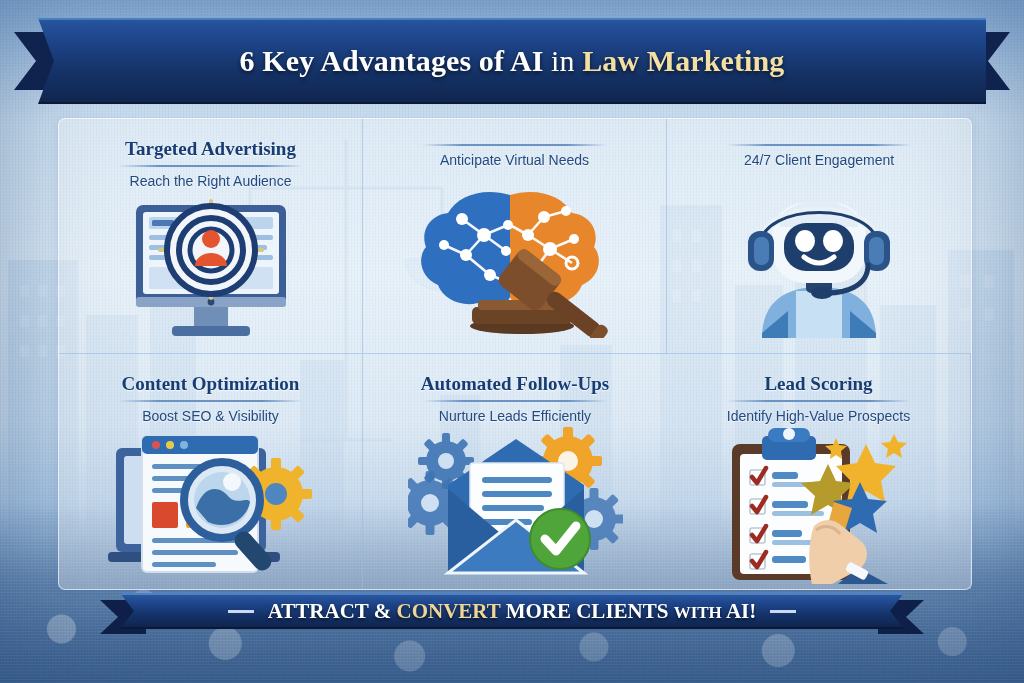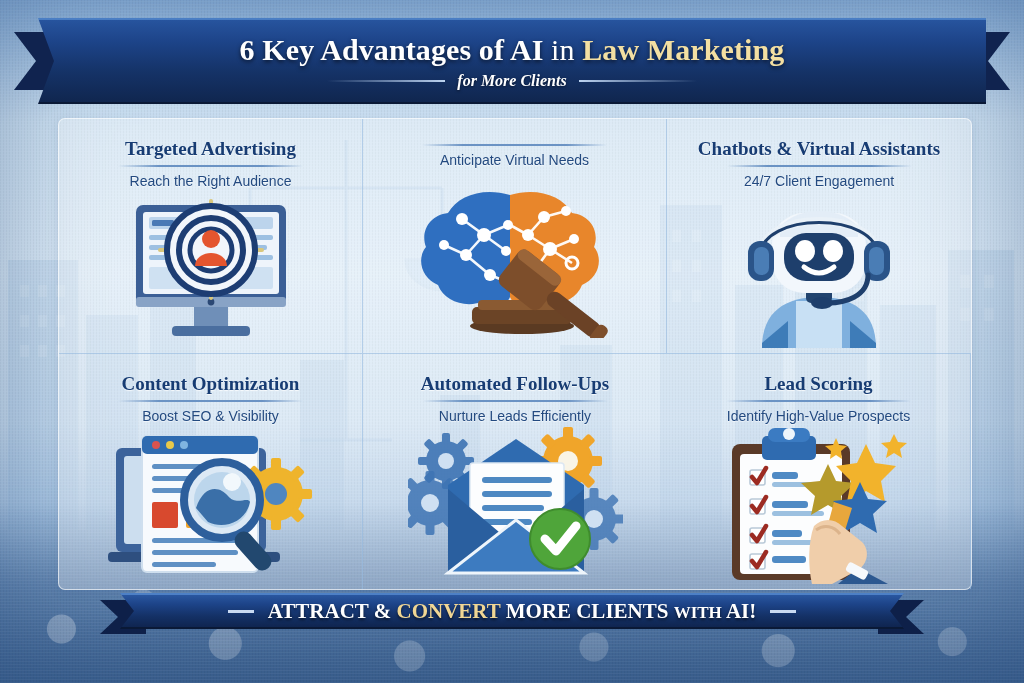--- a/index.html
+++ b/index.html
@@ -203,25 +203,20 @@
   <div class="bg-vig"></div>
 </div>
 
 <div class="banner-wrap">
   <div class="banner-tail l"></div>
   <div class="banner-tail r"></div>
   <div class="banner">
     <div class="banner-title">
       <span>6 </span><span>Key Advantages</span><span> of AI </span><span class="light">in </span><span class="gold">Law Marketing</span>
     </div>
-    <div class="banner-sub-row">
-      <span class="banner-rule"></span>
-      <span class="banner-sub">for More Clients</span>
-      <span class="banner-rule r"></span>
-    </div>
   </div>
 </div>
 
 <div class="panel">
 
   <div class="cell tl">
     <div class="c-title">Targeted Advertising</div>
     <div class="c-rule"></div>
     <div class="c-sub">Reach the Right Audience</div>
     <div class="icon-box">
@@ -299,21 +294,20 @@
           <rect x="96" y="80" width="52" height="44" rx="8" fill="#7d4e2b"></rect>
           <rect x="96" y="80" width="52" height="12" rx="6" fill="#9a6539"></rect>
           <rect x="146" y="94" width="64" height="16" rx="8" fill="#6b4226"></rect>
           <rect x="204" y="92" width="12" height="20" rx="5" fill="#7d4e2b"></rect>
         </g>
       </svg>
     </div>
   </div>
 
   <div class="cell tr">
-    <div class="c-title">Chatbots &amp; Virtual Assistants</div>
     <div class="c-rule"></div>
     <div class="c-sub">24/7 Client Engagement</div>
     <div class="icon-box">
       <svg width="175" height="155" viewBox="0 0 175 155">
 
         <path d="M30 155 C30 118 54 104 87 104 C120 104 144 118 144 155 Z" fill="#7fb0de"></path>
         <path d="M64 108 L64 155 L110 155 L110 108 Z" fill="#c8e0f4"></path>
         <path d="M30 150 L30 155 L56 155 L56 128 Z" fill="#3e7cb8"></path>
         <path d="M144 150 L144 155 L118 155 L118 128 Z" fill="#3e7cb8"></path>
 

